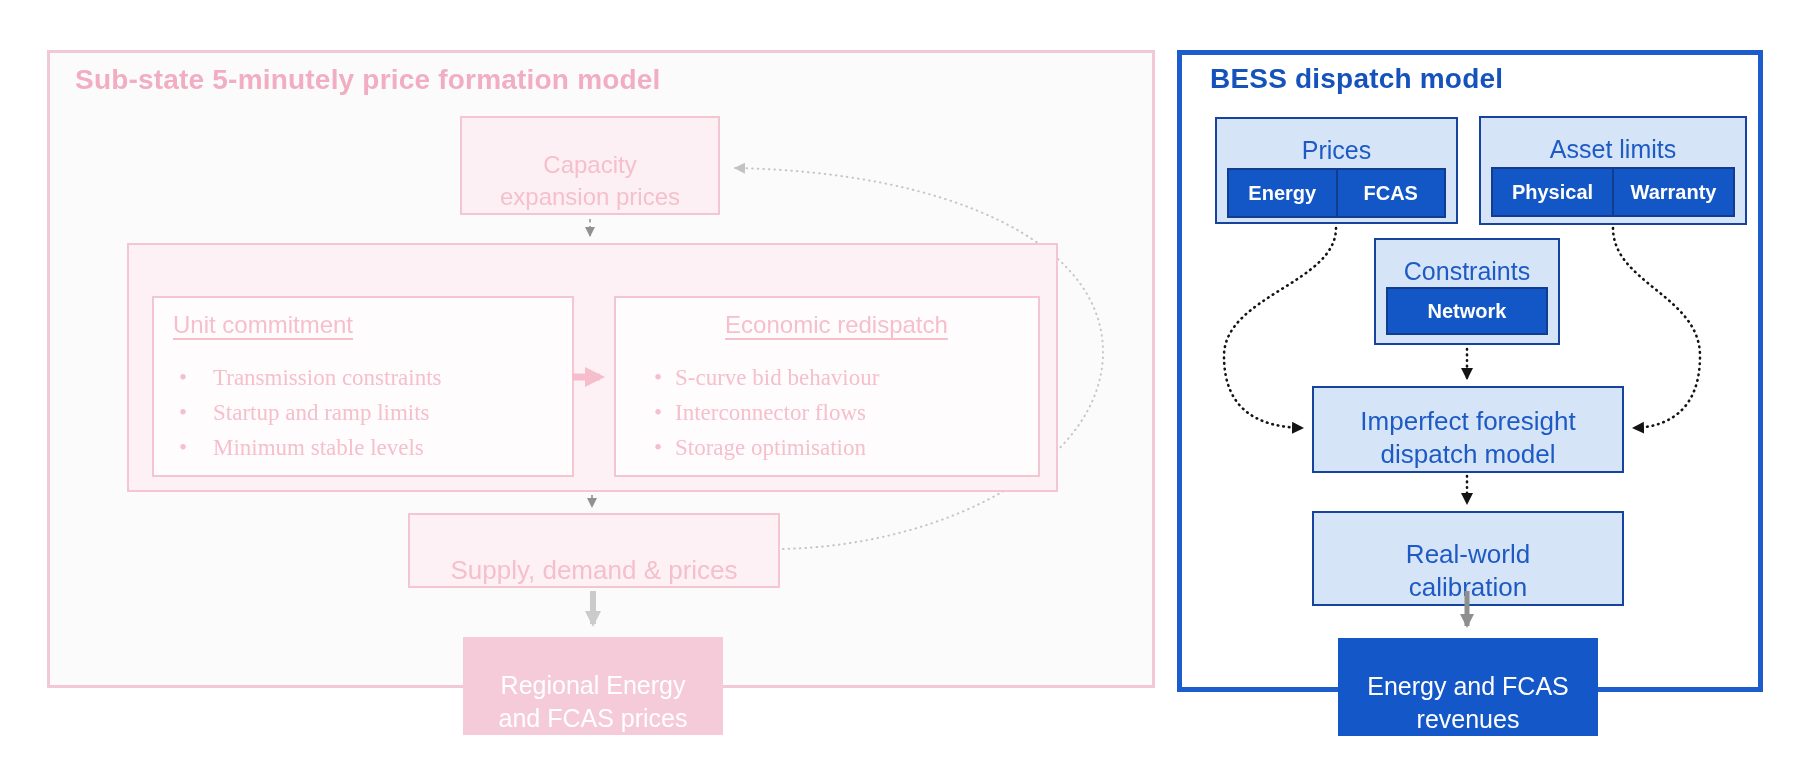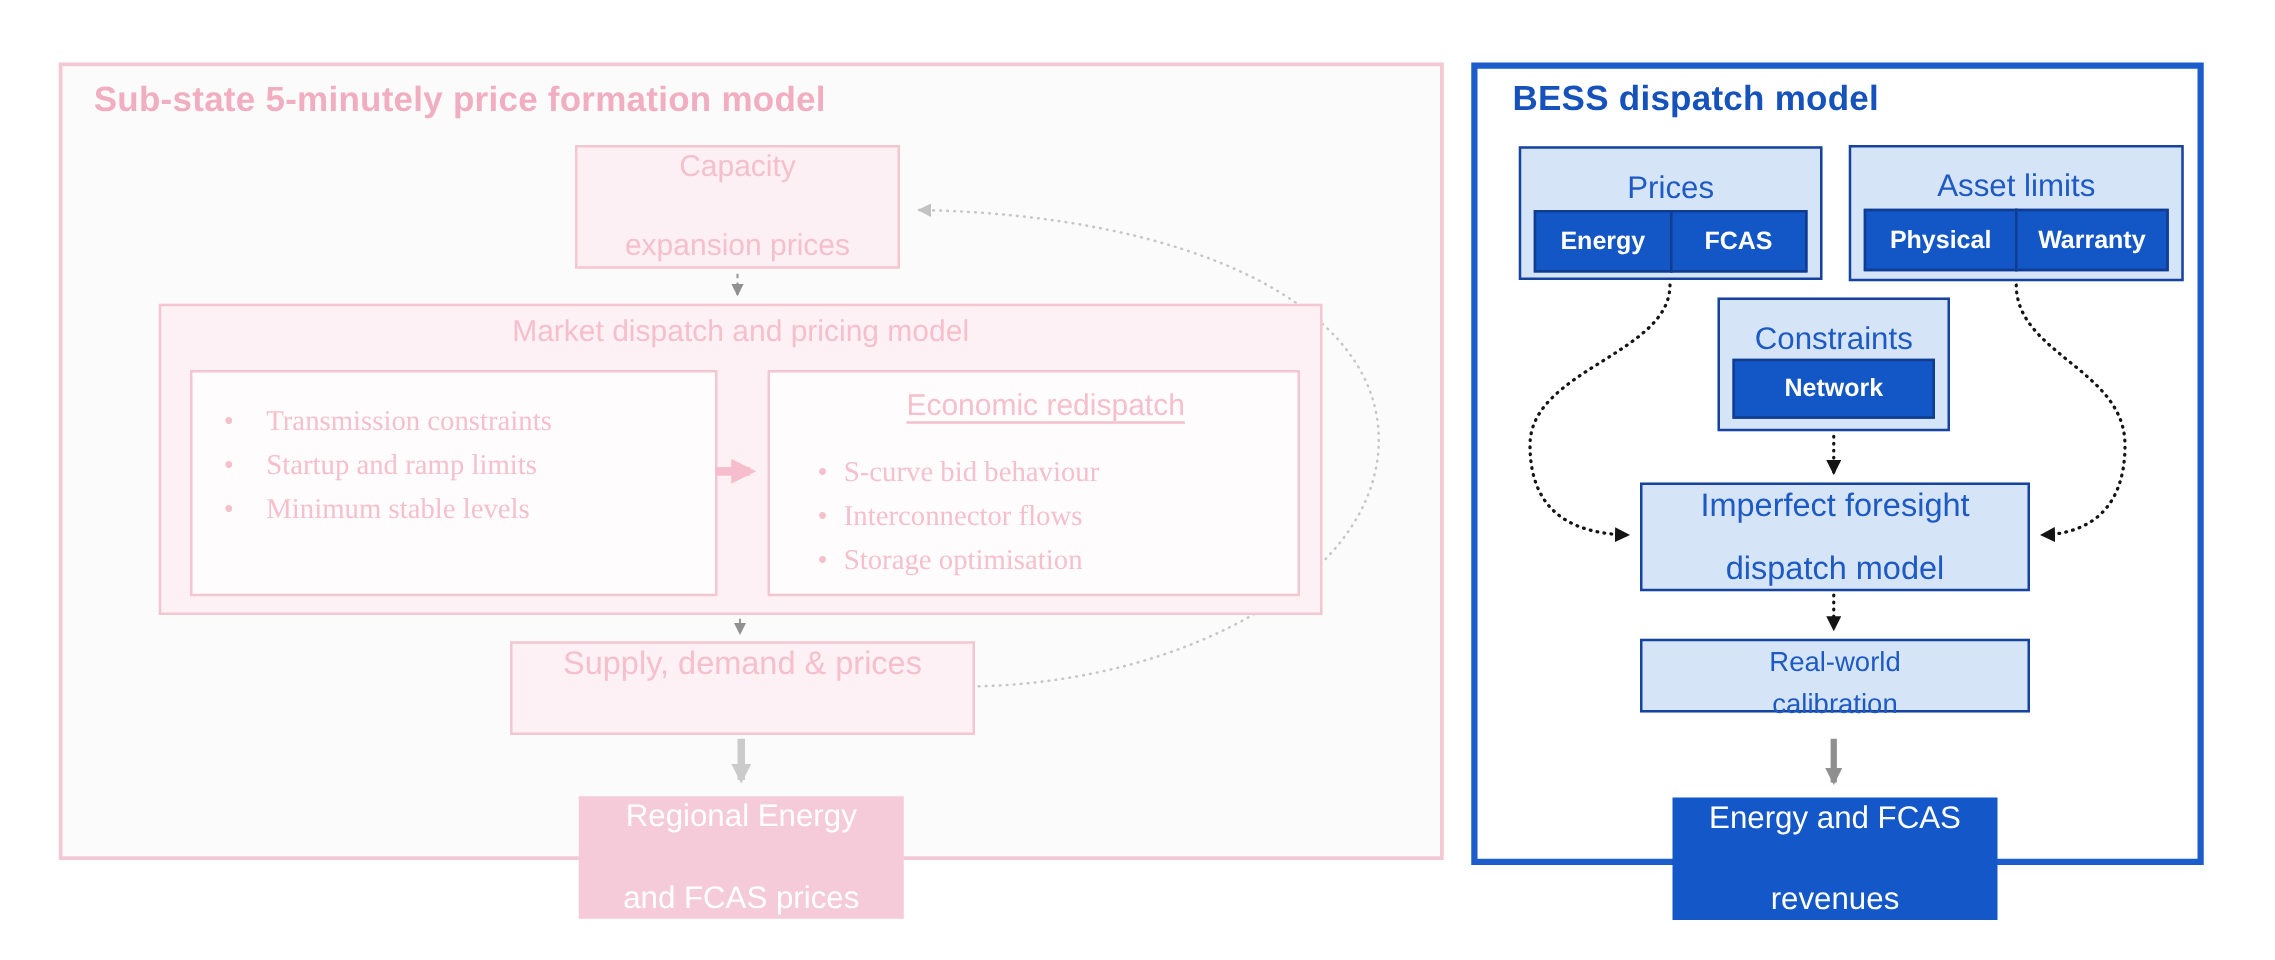--- a/index.html
+++ b/index.html
@@ -10,21 +10,21 @@
   .panel { position:absolute; box-sizing:border-box; }
   .panel.pink { left:47px; top:50px; width:1108px; height:638px;
                 border:3px solid #f2c8d4; background:#fcfbfb; }
   .panel.blue { left:1177px; top:50px; width:586px; height:642px;
                 border:5px solid #1d5dcb; background:#ffffff; }
   .panel-title { position:absolute; margin:0; font-size:28px; font-weight:700; letter-spacing:0.2px; z-index:3; }
   .pink-title { left:25px; top:11px; color:#f1aec2; }
   .blue-title { left:28px; top:8px; color:#1552bb; }
 
   .box { position:absolute; box-sizing:border-box; z-index:2; }
-  .center { display:flex; flex-direction:column; align-items:center; justify-content:space-between; text-align:center; }
+  .center { display:flex; flex-direction:column; align-items:center; justify-content:flex-end; text-align:center; }
 
   
   .pink-box  { border:2px solid #f3c6d2; background:#fdf0f4; color:#f5bfcc; }
   .pink-inner{ position:absolute; box-sizing:border-box; background:#fffcfd; border:2px solid #f3c6d2; z-index:2; }
   #capacity  { left:410px; top:63px;  width:260px; height:99px; font-size:24px; line-height:32px; }
   #market    { left:77px;  top:190px; width:931px; height:249px; background:#fdf1f5; }
   .market-title { text-align:center; margin-top:7px; font-size:24px; color:#f5bfcc; }
   #unit      { left:23px;  top:51px;  width:422px; height:181px; }
   #econ      { left:485px; top:51px;  width:426px; height:181px;text-align:center; }
   .pink-h    { margin:13px 0 0 19px; font-size:24px; color:#f5bfcc;
@@ -42,21 +42,21 @@
   .blue-box-title { text-align:center; margin-top:17px; font-size:25px; }
   #prices      { left:33px;  top:62px;  width:243px; height:107px; }
   #assets      { left:297px; top:61px;  width:268px; height:109px; }
   #constraints { left:192px; top:183px; width:186px; height:107px; }
   .chip-row  { position:absolute; left:10px; right:10px; top:49px; height:50px; display:flex; }
   #constraints .chip-row { top:47px; height:48px; }
   .chip      { flex:1; display:flex; align-items:center; justify-content:center; box-sizing:border-box;
                background:#1356c5; border:2px solid #113c8f; color:#ffffff; font-size:20px; font-weight:700; }
   .chip + .chip { margin-left:-2px; }
   #dispatch    { left:130px; top:331px; width:312px; height:87px; font-size:26px; line-height:33px; }
-  #calibration { left:130px; top:456px; width:312px; height:59px; font-size:22px; line-height:33px; }
+  #calibration { left:130px; top:456px; width:312px; height:95px; font-size:26px; line-height:33px; }
   .blue-solid  { background:#1457c9; color:#ffffff; border:none; }
   #revenues    { left:156px; top:583px; width:260px; height:98px; font-size:25px; line-height:33px; }
 
   
   .loop-svg { position:absolute; left:0; top:0; width:1102px; height:632px; z-index:1; }
   .loop-path { fill:none; stroke:#c6c6c6; stroke-width:2; stroke-dasharray:0.6 5; stroke-linecap:round; }
   .overlay { position:absolute; left:0; top:0; width:1820px; height:768px; z-index:6; pointer-events:none; }
   .dash-gray   { fill:none; stroke:#9b9b9b; stroke-width:1.7; stroke-dasharray:3.5 3.5; }
   .dot-black   { fill:none; stroke:#141414; stroke-width:2.6; stroke-dasharray:0.6 5; stroke-linecap:round; }
   .solid-ltgray{ fill:none; stroke:#cbcbcb; stroke-width:6; }
@@ -80,23 +80,23 @@
     </svg>
 
     <h2 class="panel-title pink-title">Sub-state 5-minutely price formation model</h2>
 
     <div class="box pink-box center" id="capacity">
       <div>Capacity</div>
       <div>expansion prices</div>
     </div>
 
     <div class="box pink-box" id="market">
-      <div class="market-title">Market dispatch and pricing model</div>
 
       <div class="pink-inner" id="unit">
+        <div class="pink-h">Unit commitment</div>
         <ul class="bullets">
           <li>
             <span class="dot"></span>
             <span>Transmission constraints</span>
             </li>
           <li>
             <span class="dot"></span>
             <span>Startup and ramp limits</span>
             </li>
           <li>

